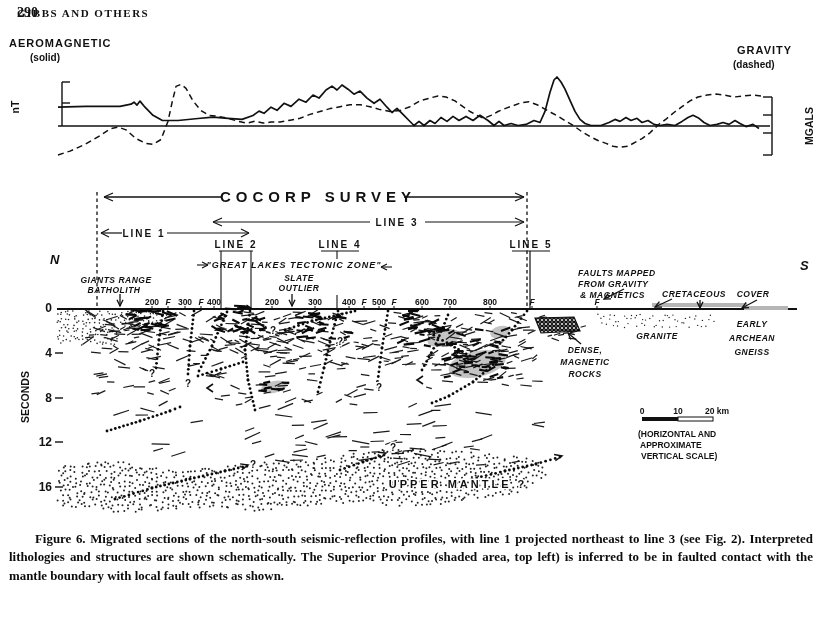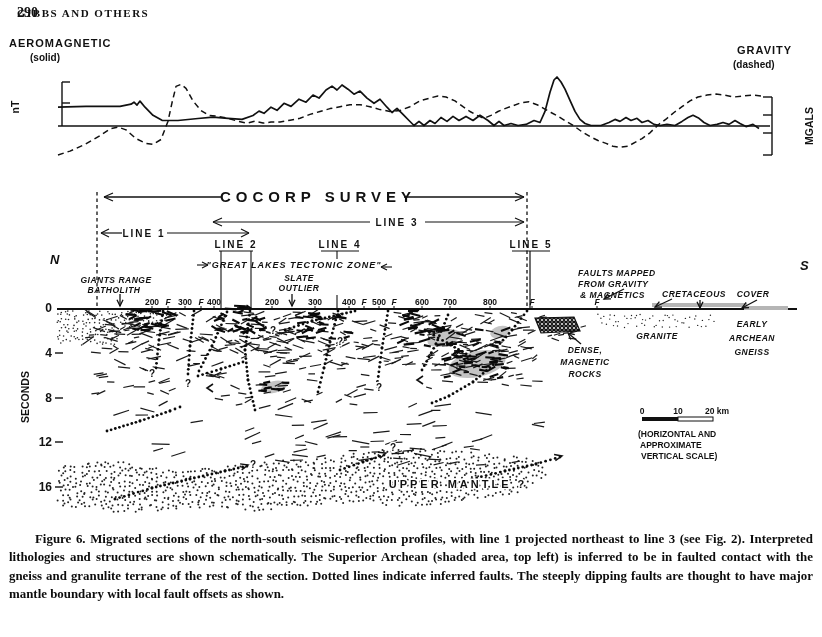--- a/index.html
+++ b/index.html
@@ -2433,17 +2433,16 @@
           <line x1="55" y1="442" x2="63" y2="442" stroke="#111" stroke-width="1.4"></line>
           <text x="52" y="491" text-anchor="end" font-size="12" font-weight="bold">16</text>
           <line x1="55" y1="487" x2="63" y2="487" stroke="#111" stroke-width="1.4"></line>
         </g>
       </g>
     <text class="t-sub t-halo" x="458" y="488" text-anchor="middle" style="letter-spacing:3px;font-size:11px">UPPER  MANTLE ?</text>
   </svg>
 
   <div class="caption" id="caption">
       <div class="cap-line indent">Figure 6. Migrated sections of the north-south seismic-reflection profiles, with line 1 projected northeast to line 3 (see Fig. 2). Interpreted</div>
-      <div class="cap-line">lithologies and structures are shown schematically. The Superior Archean (shaded area, top left) is inferred to be in faulted contact with the</div>
-      <div class="cap-line">gneiss and granulite terrane of the rest of the section. Dotted lines indicate inferred faults. The steeply dipping faults are thought to have major</div>
+      <div class="cap-line">lithologies and structures are shown schematically. The Superior Province (shaded area, top left) is inferred to be in faulted contact with the</div>
       <div class="cap-line last">mantle boundary with local fault offsets as shown.</div>
     </div>
 </div>
 
 </body></html>

